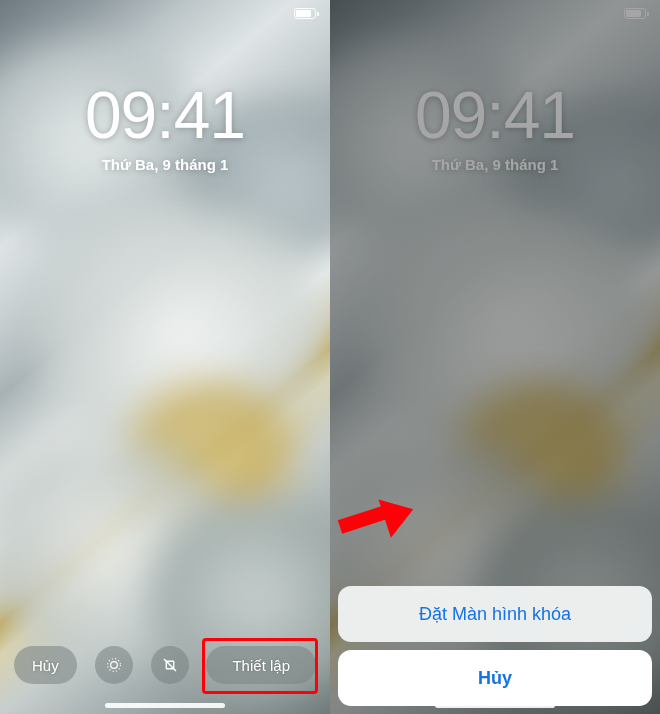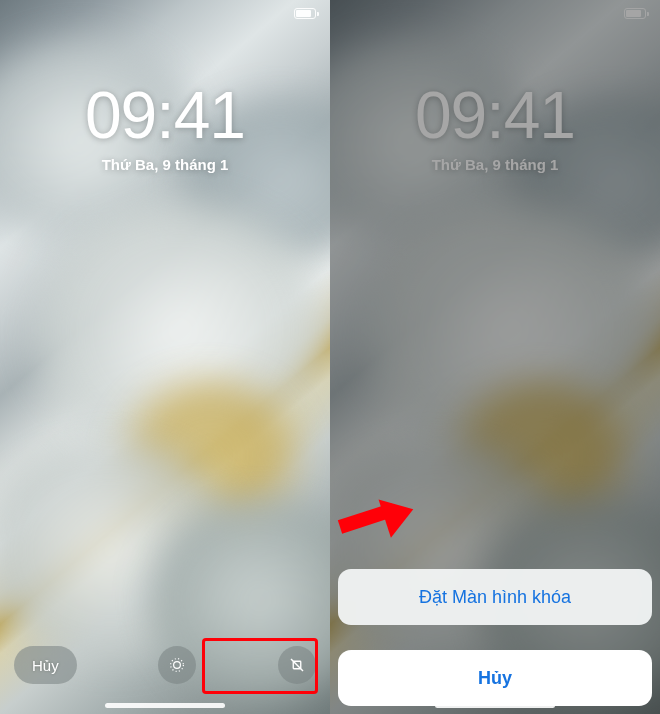--- a/index.html
+++ b/index.html
@@ -146,21 +146,21 @@
     .action-sheet {
       position: absolute;
       bottom: 8px;
       left: 8px;
       right: 8px;
     }
     .sheet-group {
       background: rgba(240,242,242,0.97);
       border-radius: 13px;
       overflow: hidden;
-      margin-bottom: 25px;
+      margin-bottom: 8px;
     }
     .sheet-item {
       height: 56px;
       display: flex;
       align-items: center;
       justify-content: center;
       font-size: 18px;
       color: #1673e0;
       font-weight: 400;
       border-top: 0.5px solid rgba(0,0,0,0.12);
@@ -233,20 +233,23 @@
         <circle cx="12" cy="12" r="4.5"></circle>
         <circle cx="12" cy="12" r="8.5" stroke-dasharray="1.5 3"></circle>
       </svg>
     </div>
     <div class="circle-btn">
       <svg viewBox="0 0 24 24" fill="none" stroke="white" stroke-width="1.8">
         <rect x="7" y="7" width="10" height="10" rx="1"></rect>
         <line x1="4" y1="4" x2="20" y2="20"></line>
       </svg>
     </div>
+    <div class="pill-btn" style="padding:0 26px">
+      <span>Thiết lập</span>
+    </div>
   </div>
 
   <div class="red-box" style="left:202px; bottom:20px; width:116px; height:56px;"></div>
 
   <div class="home-indicator"></div>
 </div>
 
 <div class="screen">
   <div class="blob b1"></div>
     <div class="blob b6"></div>

